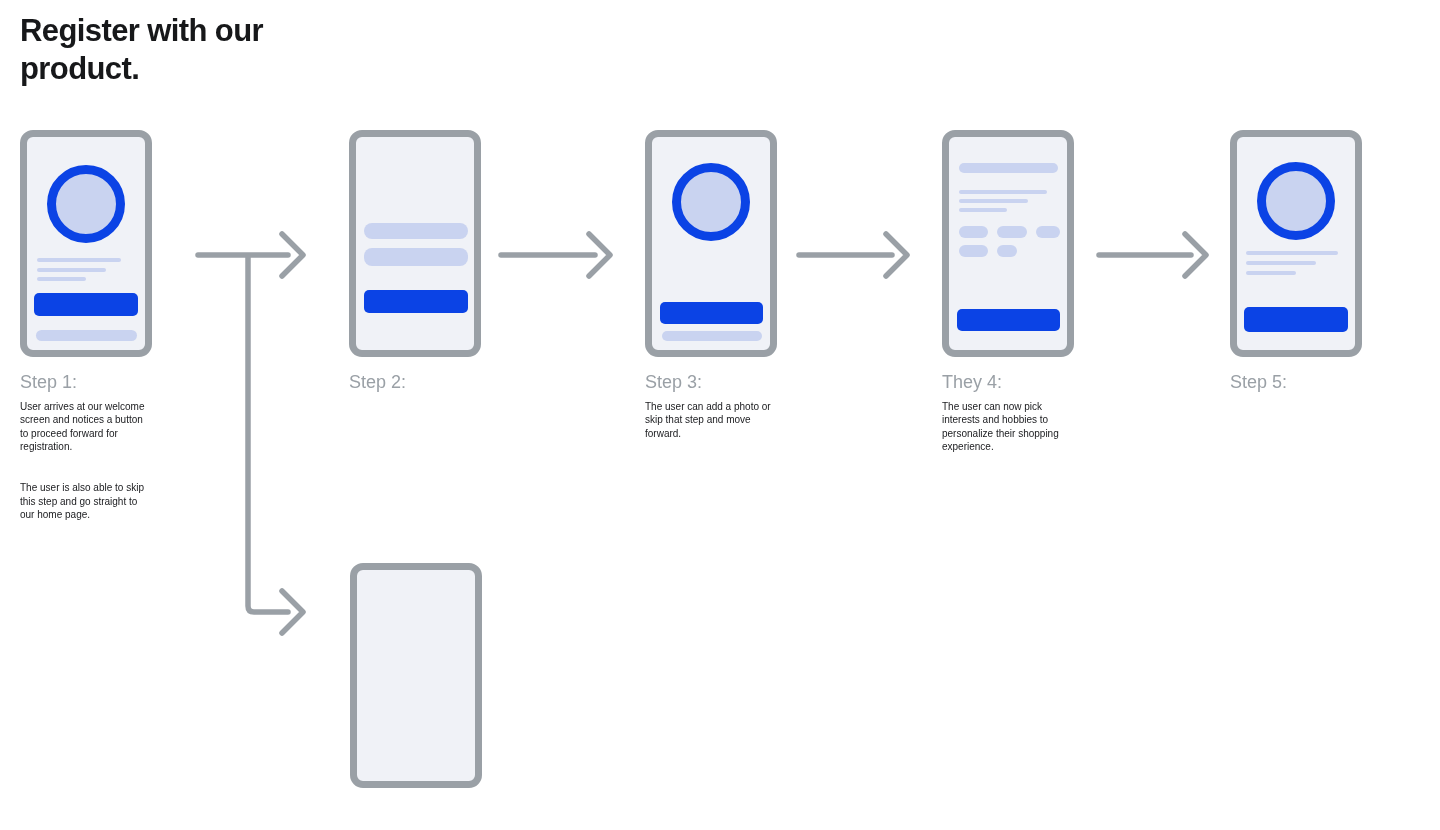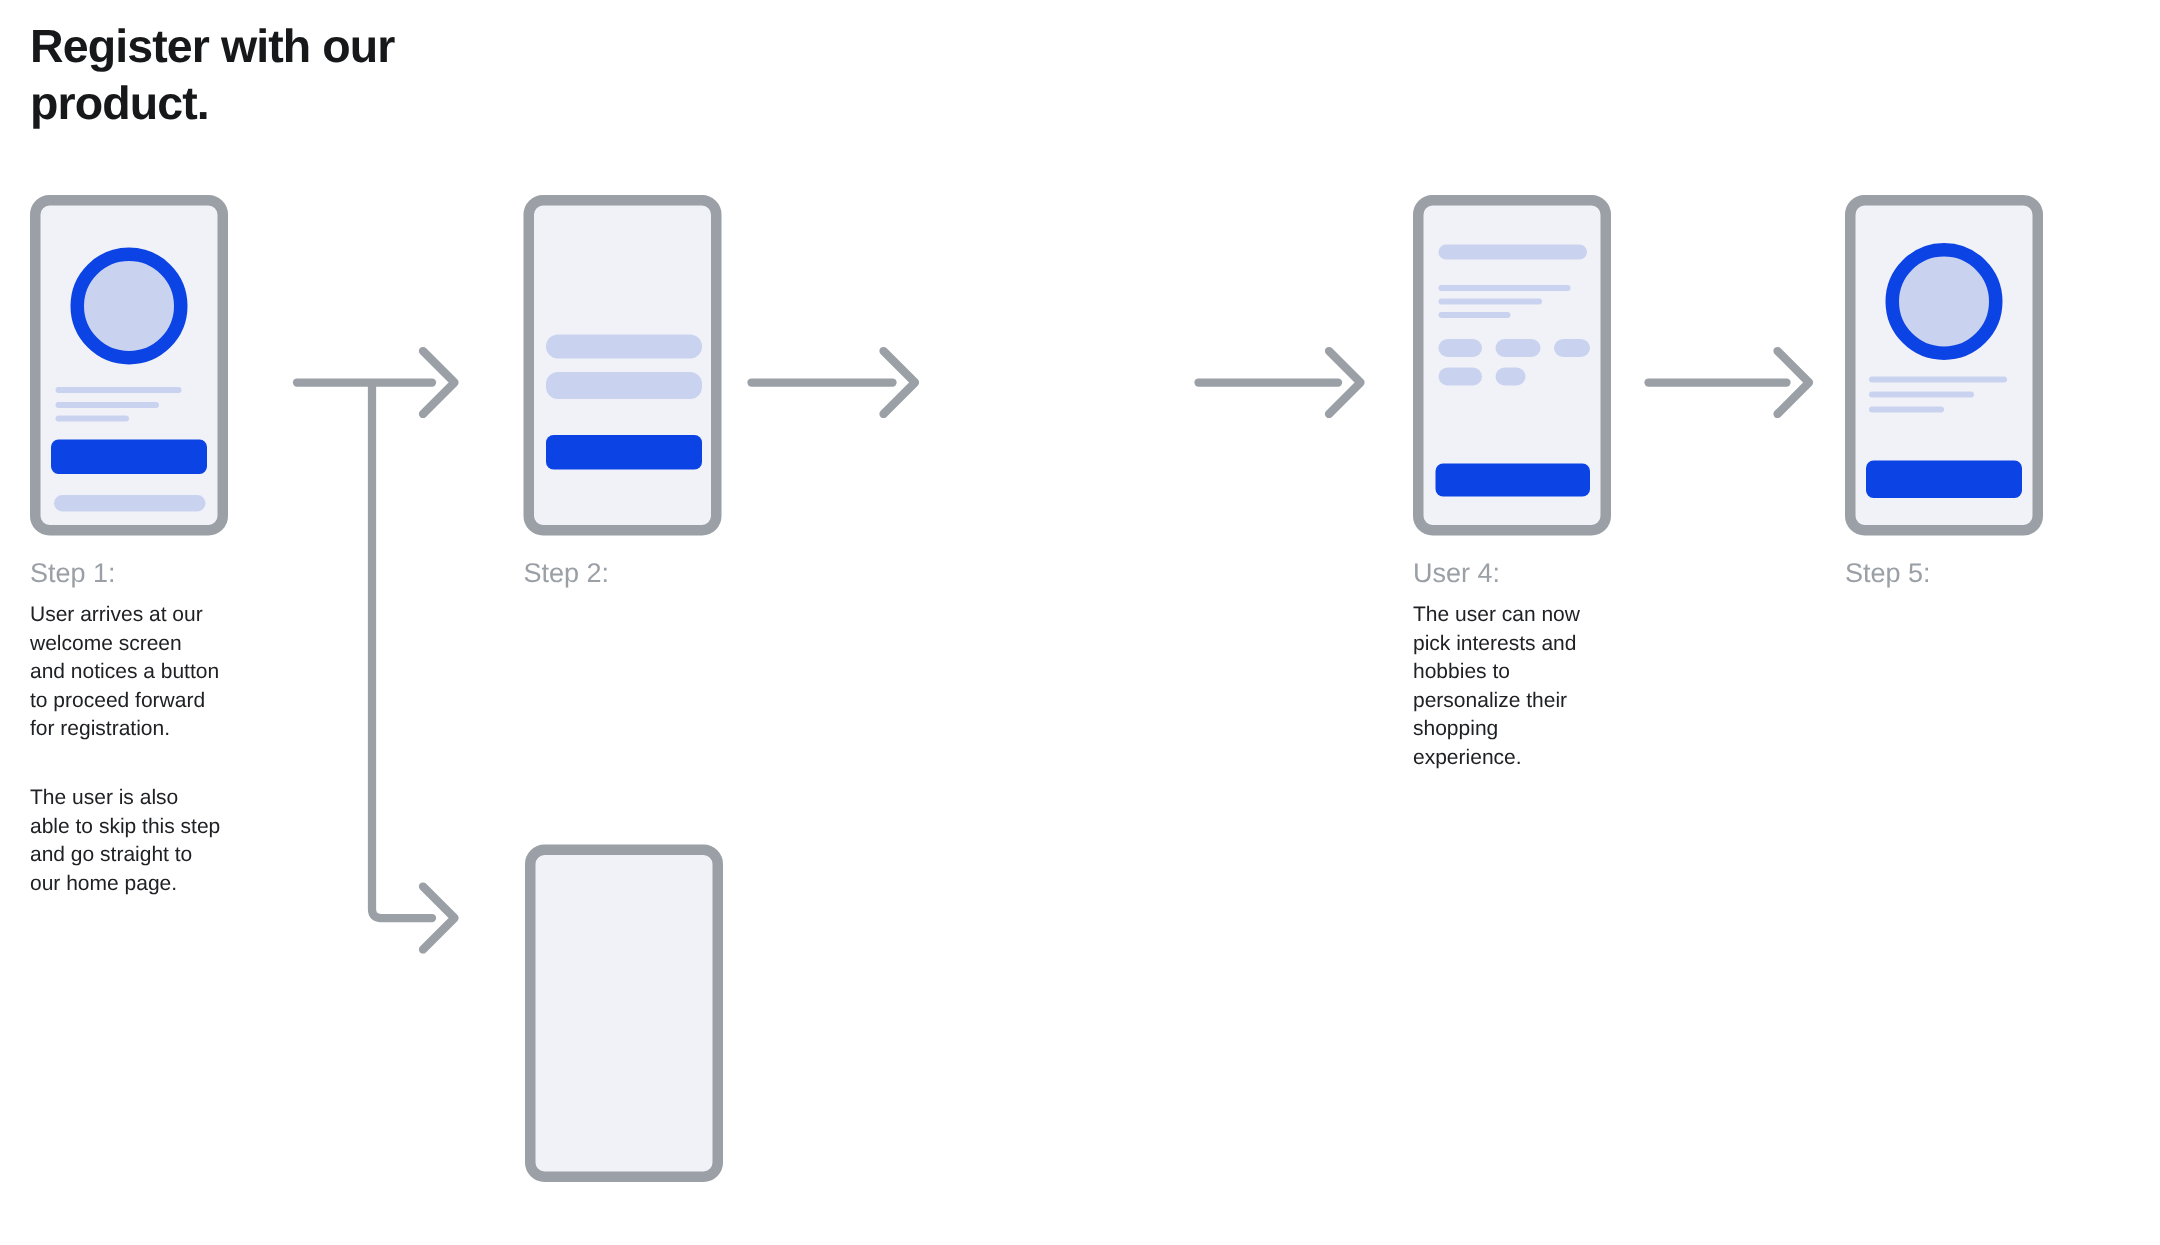--- a/index.html
+++ b/index.html
@@ -38,21 +38,21 @@
 
   .ph-circle{position:absolute;width:78px;height:78px;border-radius:50%;
     border:9px solid var(--accent-blue);background:var(--light-blue);}
   .ph-line{position:absolute;height:4px;border-radius:2px;background:var(--light-blue);}
   .ph-bar{position:absolute;height:16px;border-radius:8px;background:var(--light-blue);}
   .ph-btn{position:absolute;height:23px;border-radius:5px;background:var(--accent-blue);}
   .ph-pill{position:absolute;height:11px;border-radius:6px;background:var(--light-blue);}
   .ph-chip{position:absolute;height:12px;border-radius:6px;background:var(--light-blue);}
 
   .step-label{margin-top:15px;font-size:18px;line-height:1.15;color:var(--label-gray);}
-  .step-desc{margin-top:7px;width:127px;font-size:14px;line-height:1.36;color:var(--body-text);}
+  .step-desc{margin-top:7px;width:127px;font-size:10px;line-height:1.36;color:var(--body-text);}
   .step-desc + .step-desc{margin-top:27px;}
 
   .phone.blank{position:absolute;left:350px;top:563px;height:225px;}
 </style>
 </head>
 <body>
 
 <div class="canvas">
 
   <h1 class="page-title">Register with our product.</h1>
@@ -100,37 +100,48 @@
     <div class="phone">
       <div class="screen">
         <div class="ph-bar" style="left:8px;top:86px;width:104px;"></div>
         <div class="ph-bar" style="left:8px;top:111px;width:104px;height:18px;"></div>
         <div class="ph-btn" style="left:8px;top:153px;width:104px;"></div>
       </div>
     </div>
     <div class="step-label">Step 2:</div>
   </section>
 
+  <section class="step s3">
+    <div class="phone">
+      <div class="screen">
+        <div class="ph-circle" style="left:20px;top:26px;"></div>
+        <div class="ph-btn" style="left:8px;top:165px;width:103px;height:22px;"></div>
+        <div class="ph-pill" style="left:10px;top:194px;width:100px;height:10px;"></div>
+      </div>
+    </div>
+    <div class="step-label">Step 3:</div>
+    <p class="step-desc">The user can add a photo or skip that step and move forward.</p>
+  </section>
 
   <section class="step s4">
     <div class="phone">
       <div class="screen">
         <div class="ph-pill" style="left:10px;top:26px;width:99px;height:10px;"></div>
         <div class="ph-line" style="left:10px;top:53px;width:88px;"></div>
         <div class="ph-line" style="left:10px;top:62px;width:69px;"></div>
         <div class="ph-line" style="left:10px;top:71px;width:48px;"></div>
         <div class="ph-chip" style="left:10px;top:89px;width:29px;"></div>
         <div class="ph-chip" style="left:48px;top:89px;width:30px;"></div>
         <div class="ph-chip" style="left:87px;top:89px;width:24px;"></div>
         <div class="ph-chip" style="left:10px;top:108px;width:29px;"></div>
         <div class="ph-chip" style="left:48px;top:108px;width:20px;"></div>
         <div class="ph-btn" style="left:8px;top:172px;width:103px;height:22px;"></div>
       </div>
     </div>
-    <div class="step-label">User 4:</div>
+    <div class="step-label">They 4:</div>
     <p class="step-desc">The user can now pick interests and hobbies to personalize their shopping experience.</p>
   </section>
 
   <section class="step s5">
     <div class="phone">
       <div class="screen">
         <div class="ph-circle" style="left:20px;top:25px;"></div>
         <div class="ph-line" style="left:9px;top:114px;width:92px;"></div>
         <div class="ph-line" style="left:9px;top:124px;width:70px;"></div>
         <div class="ph-line" style="left:9px;top:134px;width:50px;"></div>

